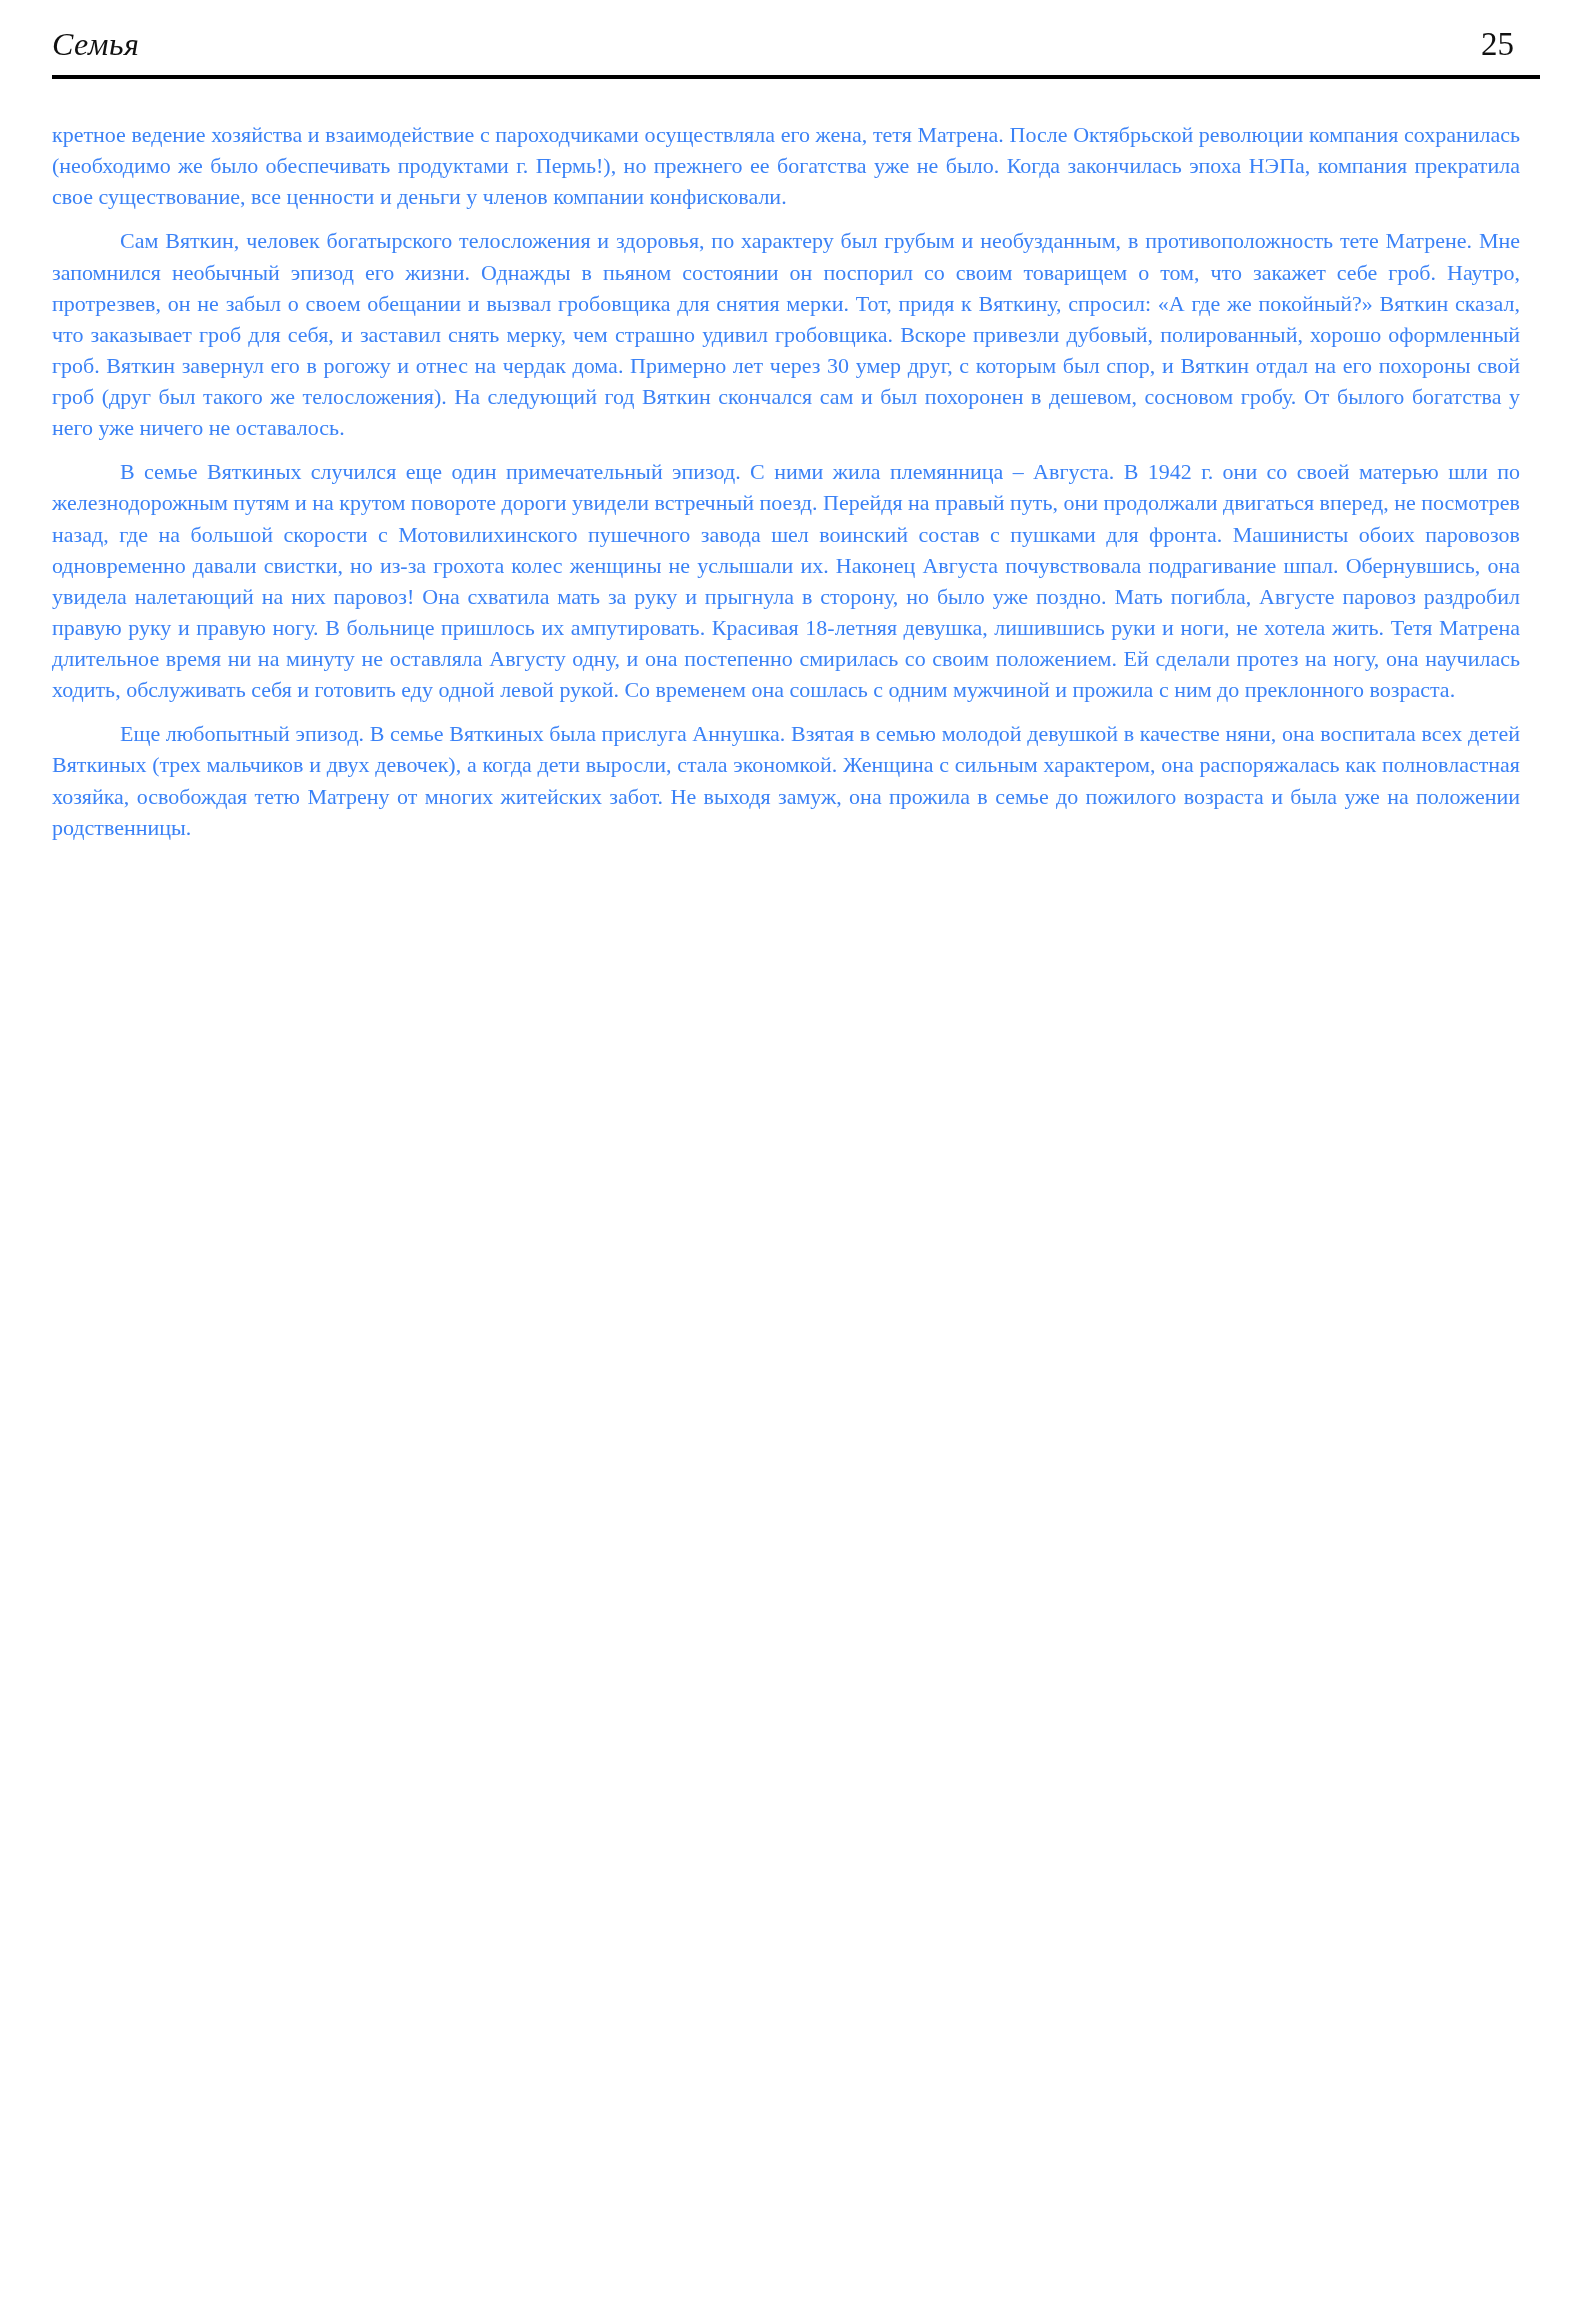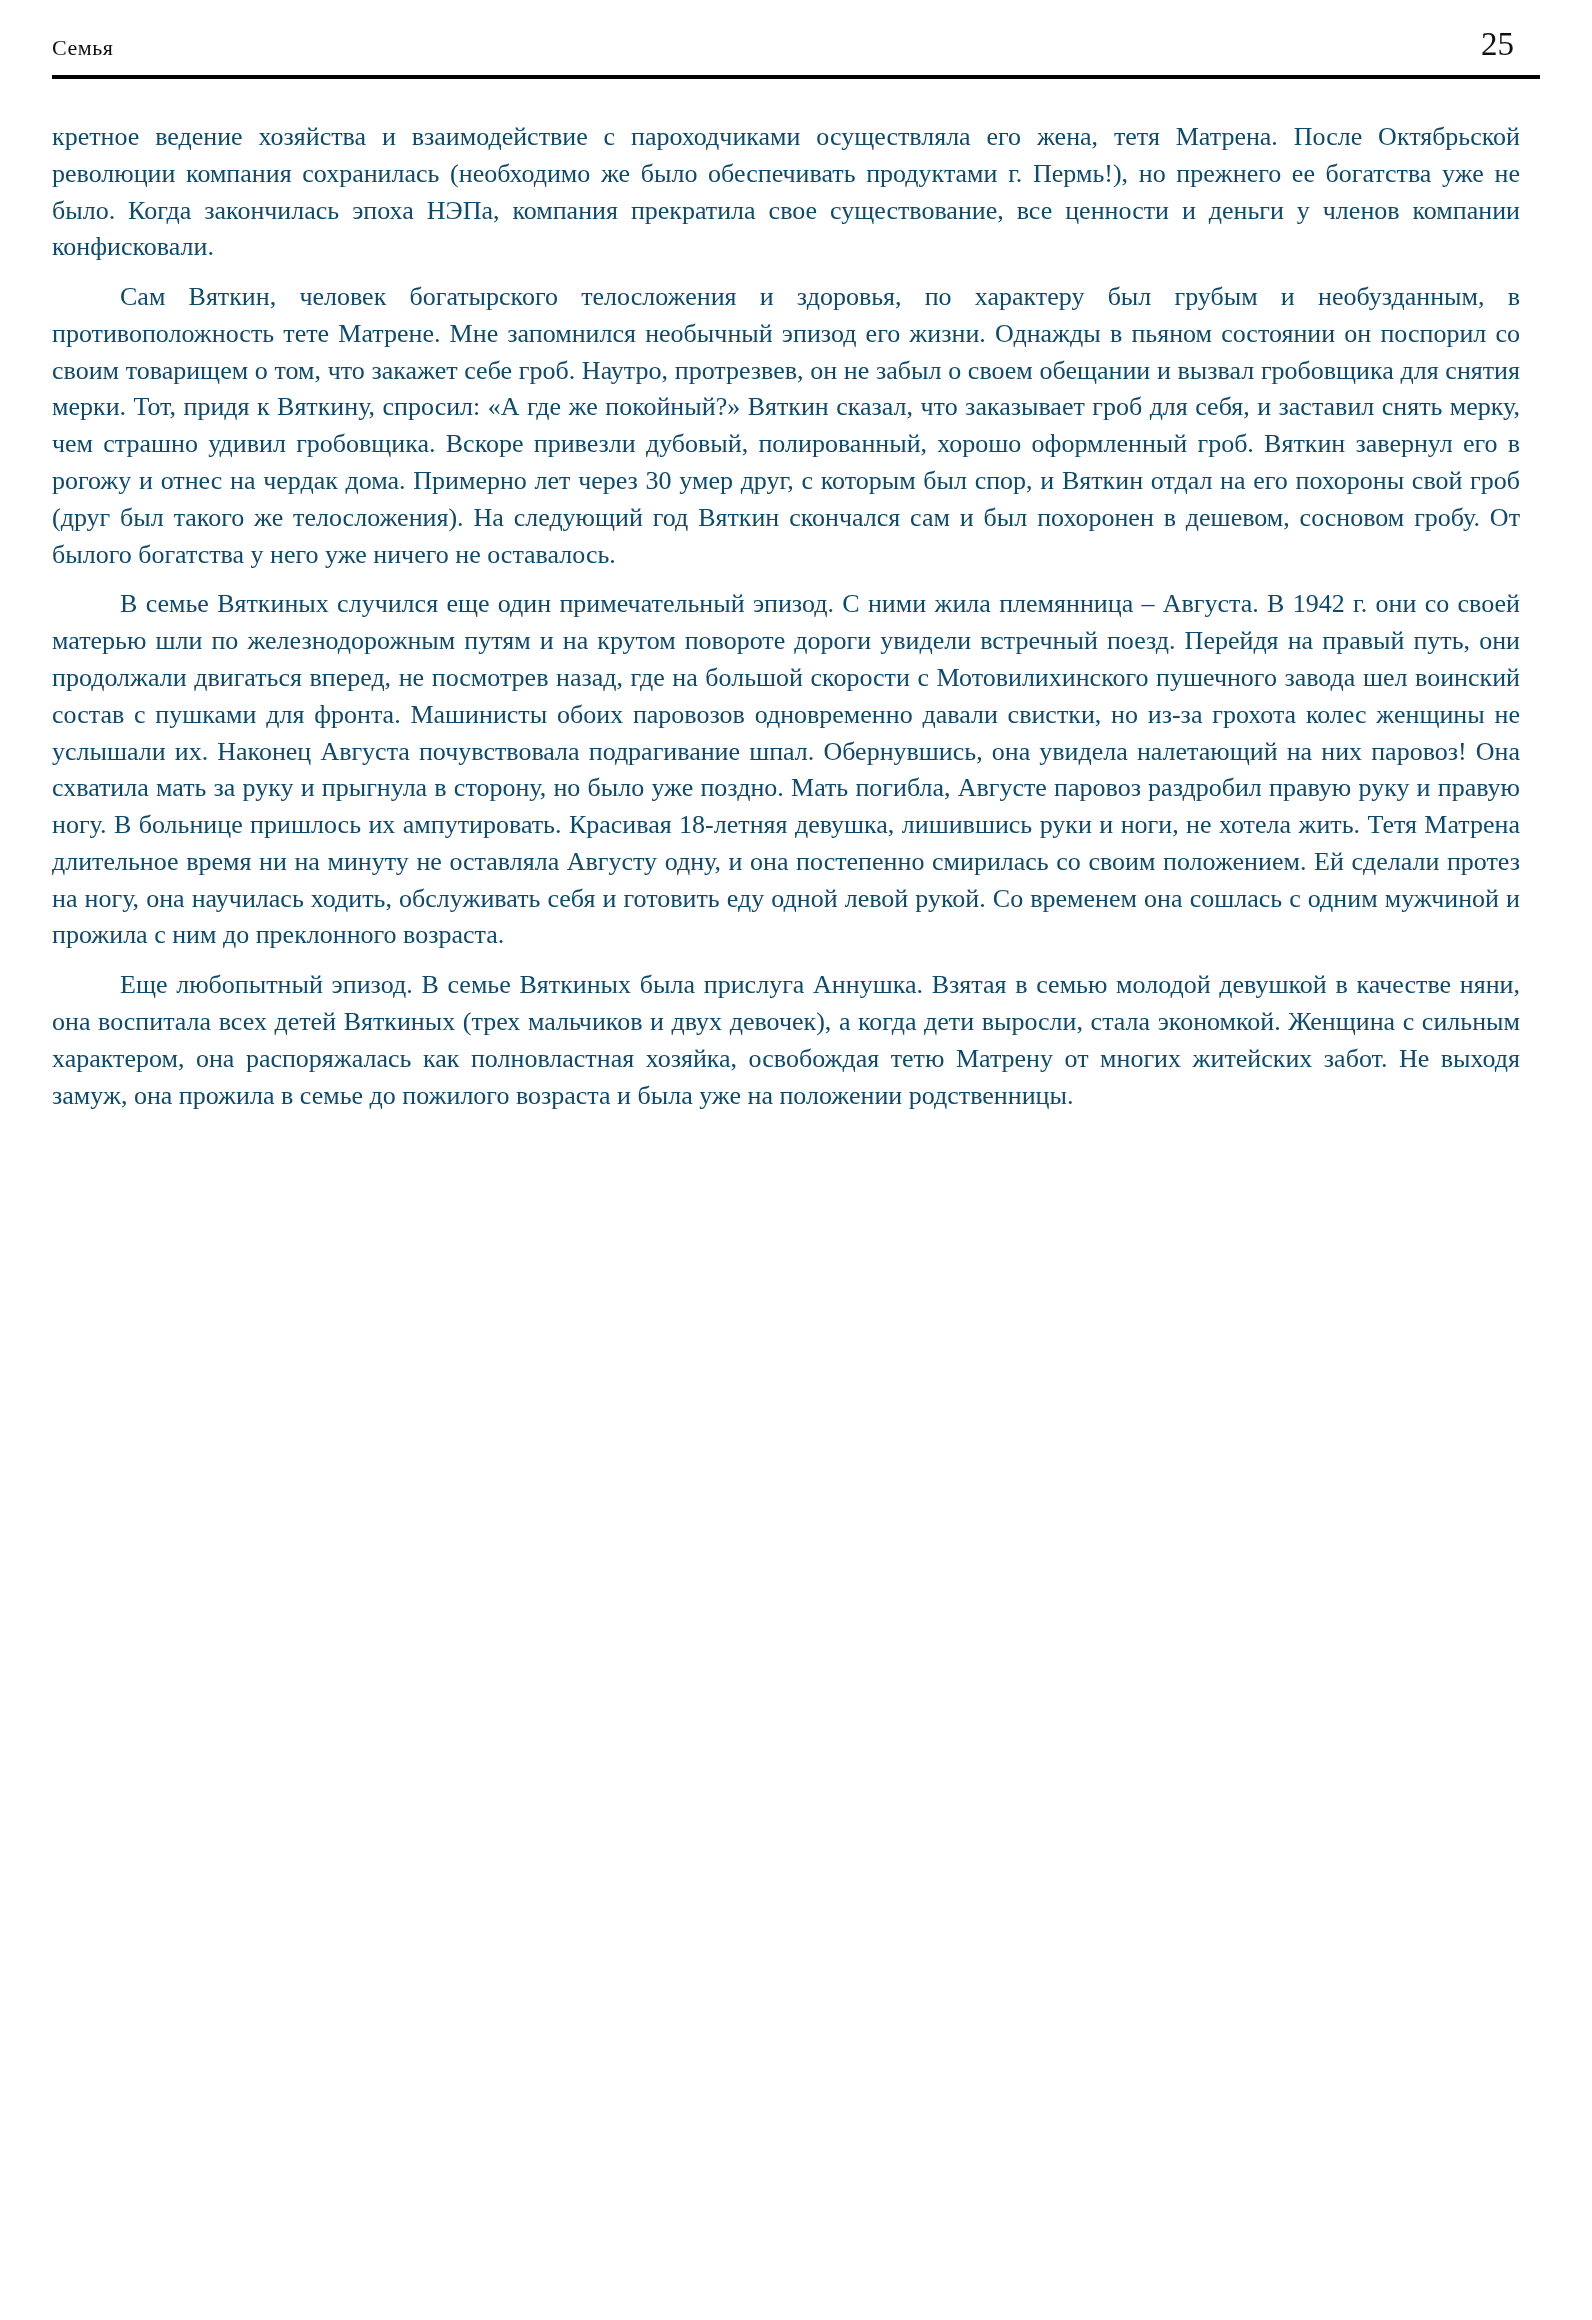--- a/index.html
+++ b/index.html
@@ -23,41 +23,42 @@
   }
   .header {
     position: relative;
     display: flex;
     align-items: baseline;
     justify-content: space-between;
     margin: 26px 78px 0 52px;
   }
   .running-title {
     font-family: "Liberation Serif", "DejaVu Serif", serif;
-    font-size: 22px;
+    font-style: italic;
+    font-size: 32px;
     letter-spacing: 0.5px;
     color: #111;
   }
   .folio {
     font-family: "Liberation Serif", "DejaVu Serif", serif;
     font-size: 33px;
     color: #111;
   }
   .rule {
     margin: 12px 52px 0 52px;
     height: 4px;
     background: #000;
   }
   .body-text {
     margin: 40px 72px 0 52px;
-    font-size: 26px;
+    font-size: 22px;
     line-height: 1.415;
     text-align: justify;
     text-justify: inter-word;
-    color: #0c4a6e;
+    color: #3b82f6;
     hyphens: none;
   }
   .body-text p {
     margin: 0;
     text-indent: 0;
   }
   .body-text p.indent {
     text-indent: 68px;
   }
   .body-text p + p {

